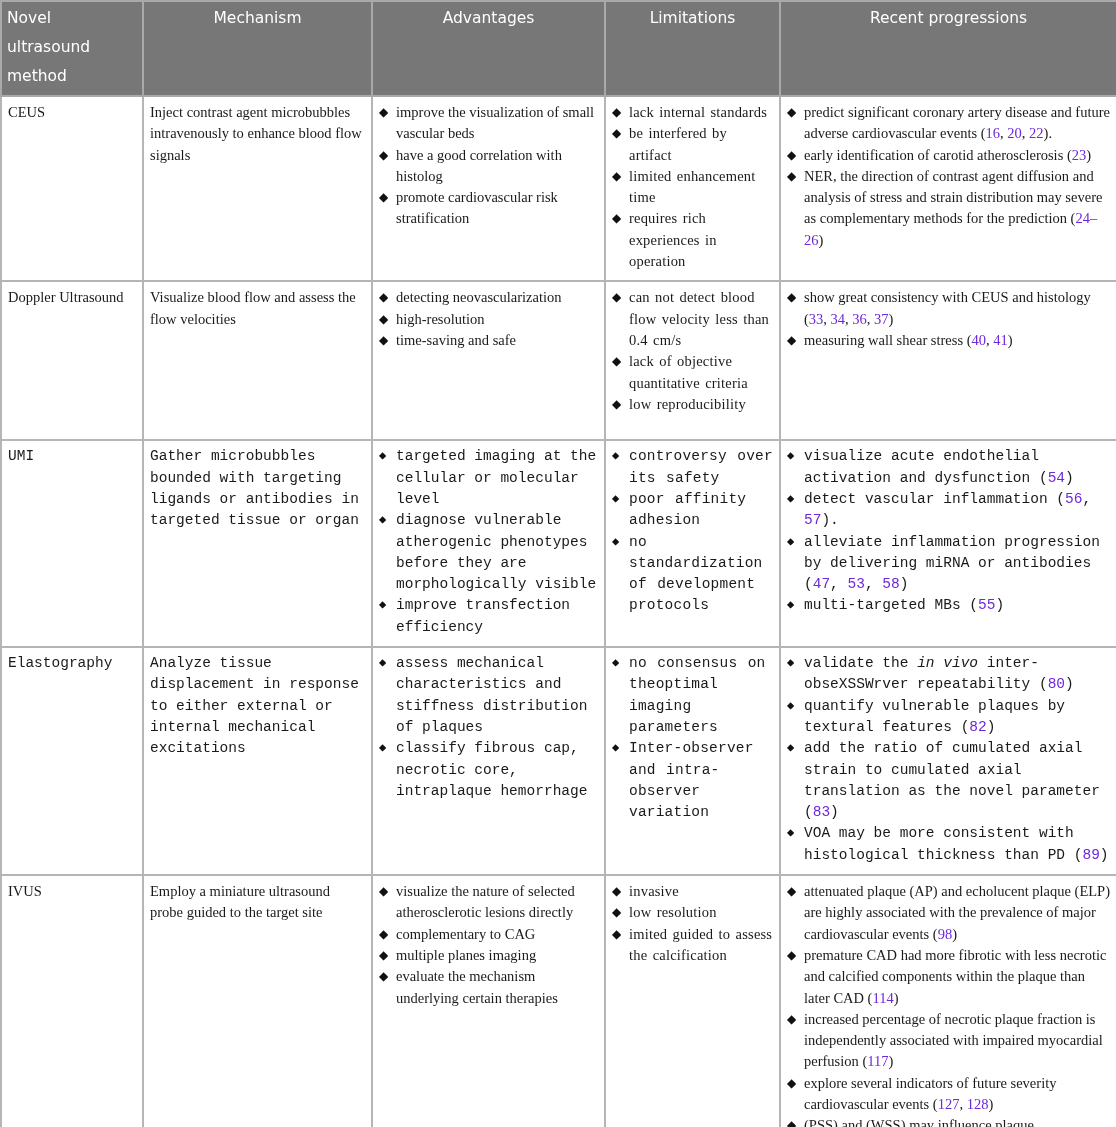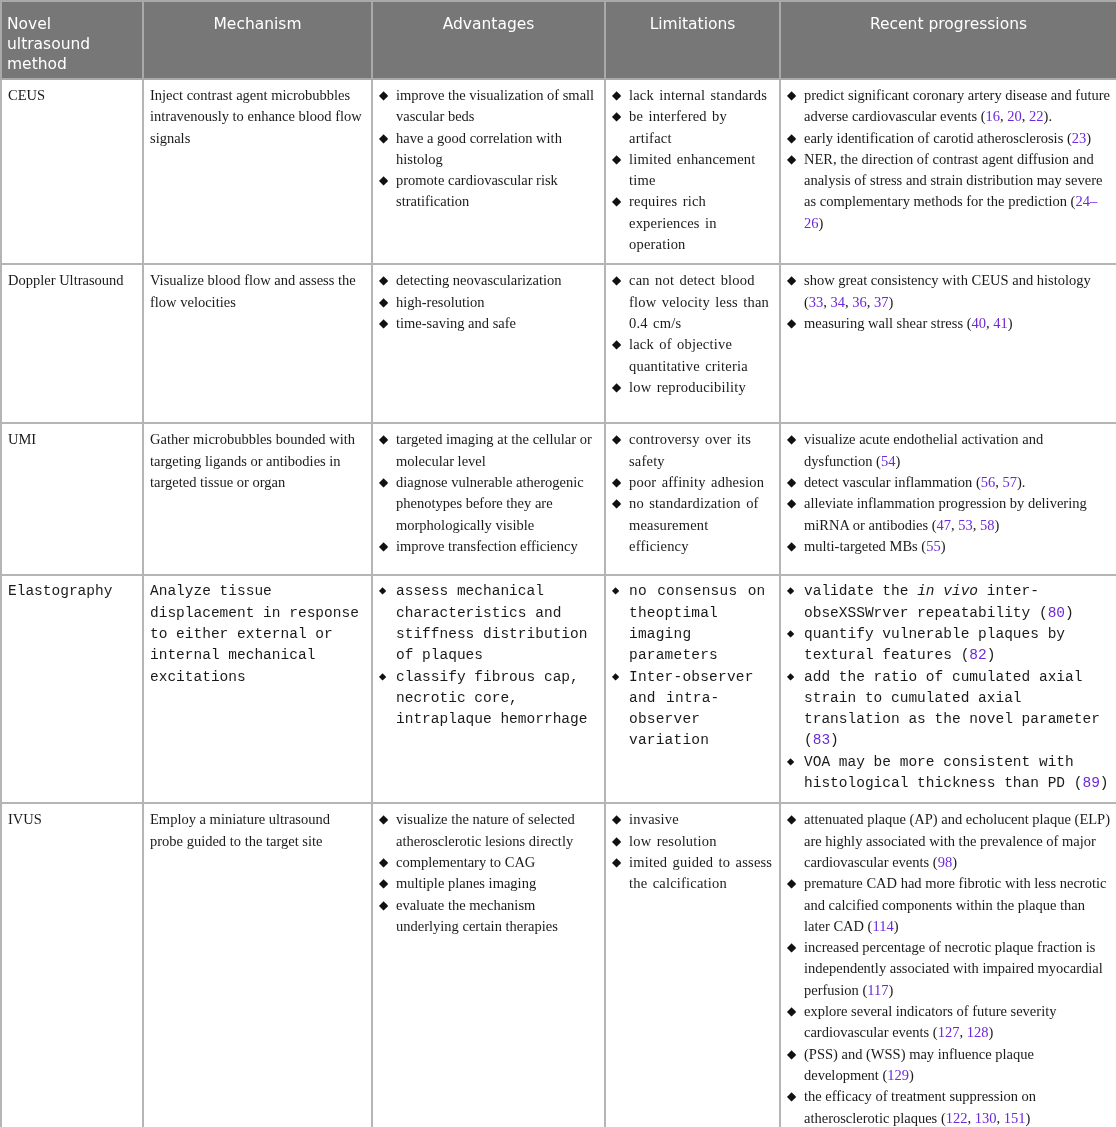--- a/index.html
+++ b/index.html
@@ -17,38 +17,38 @@
   table.main col.c2 { width: 229px; }
   table.main col.c3 { width: 233px; }
   table.main col.c4 { width: 175px; }
   table.main col.c5 { width: 337px; }
   thead th {
     background: #777777;
     color: #ffffff;
     font-family: "DejaVu Sans", "Liberation Sans", sans-serif;
     font-weight: normal;
     font-size: 15.5px;
-    line-height: 20px;
+    line-height: 29px;
     border: 2px solid #a9a9a9;
     vertical-align: top;
     text-align: center;
-    padding: 12px 6px 4px 6px;
+    padding: 2px 6px 4px 6px;
     height: 71px;
     box-sizing: border-box;
   }
   thead th.first { text-align: left; padding-left: 5px; }
   tbody td {
     border: 2px solid #b5b5b5;
     vertical-align: top;
     padding: 5px 6px 8px 6px;
     margin-top: 27px;
   }
   tbody tr.r-ceus td { height: 160px; box-sizing: border-box; }
   tbody tr.r-doppler td { height: 159px; box-sizing: border-box; }
-  tbody tr.r-umi td { height: 152px; box-sizing: border-box; }
+  tbody tr.r-umi td { height: 152px; box-sizing: border-box; font-family: Liberation Mono, monospace; }
   tbody tr.r-elasto td { height: 218px; box-sizing: border-box; font-family: Liberation Mono, monospace; }
   tbody tr.r-ivus td { height: 346px; box-sizing: border-box; }
   ul.dl { list-style: none; margin: 0; padding: 0; }
   ul.dl li { position: relative; padding-left: 17px; }
   ul.dl li .bullet {
     position: absolute; left: 0; top: 0;
     font-size: 12px; color: #111;
   }
   .cite { color: #6d28d9; }
   .italic { font-style: italic; }
@@ -132,21 +132,21 @@
           <ul class="dl">
             <li><span class="bullet">◆</span><span>targeted imaging at the cellular or molecular level</span></li>
             <li><span class="bullet">◆</span><span>diagnose vulnerable atherogenic phenotypes before they are morphologically visible</span></li>
             <li><span class="bullet">◆</span><span>improve transfection efficiency</span></li>
           </ul>
         </td>
       <td class="lim-spaced">
           <ul class="dl">
             <li><span class="bullet">◆</span><span>controversy over its safety</span></li>
             <li><span class="bullet">◆</span><span>poor affinity adhesion</span></li>
-            <li><span class="bullet">◆</span><span>no standardization of measurement efficiency</span></li>
+            <li><span class="bullet">◆</span><span>no standardization of development protocols</span></li>
           </ul>
         </td>
       <td>
           <ul class="dl">
             <li><span class="bullet">◆</span><span>visualize acute endothelial activation and dysfunction (</span><span class="cite">54</span><span>)</span></li>
             <li><span class="bullet">◆</span><span>detect vascular inflammation (</span><span class="cite">56</span><span>, </span><span class="cite">57</span><span>).</span></li>
             <li><span class="bullet">◆</span><span>alleviate inflammation progression by delivering miRNA or antibodies (</span><span class="cite">47</span><span>, </span><span class="cite">53</span><span>, </span><span class="cite">58</span><span>)</span></li>
             <li><span class="bullet">◆</span><span>multi-targeted MBs (</span><span class="cite">55</span><span>)</span></li>
           </ul>
         </td>

